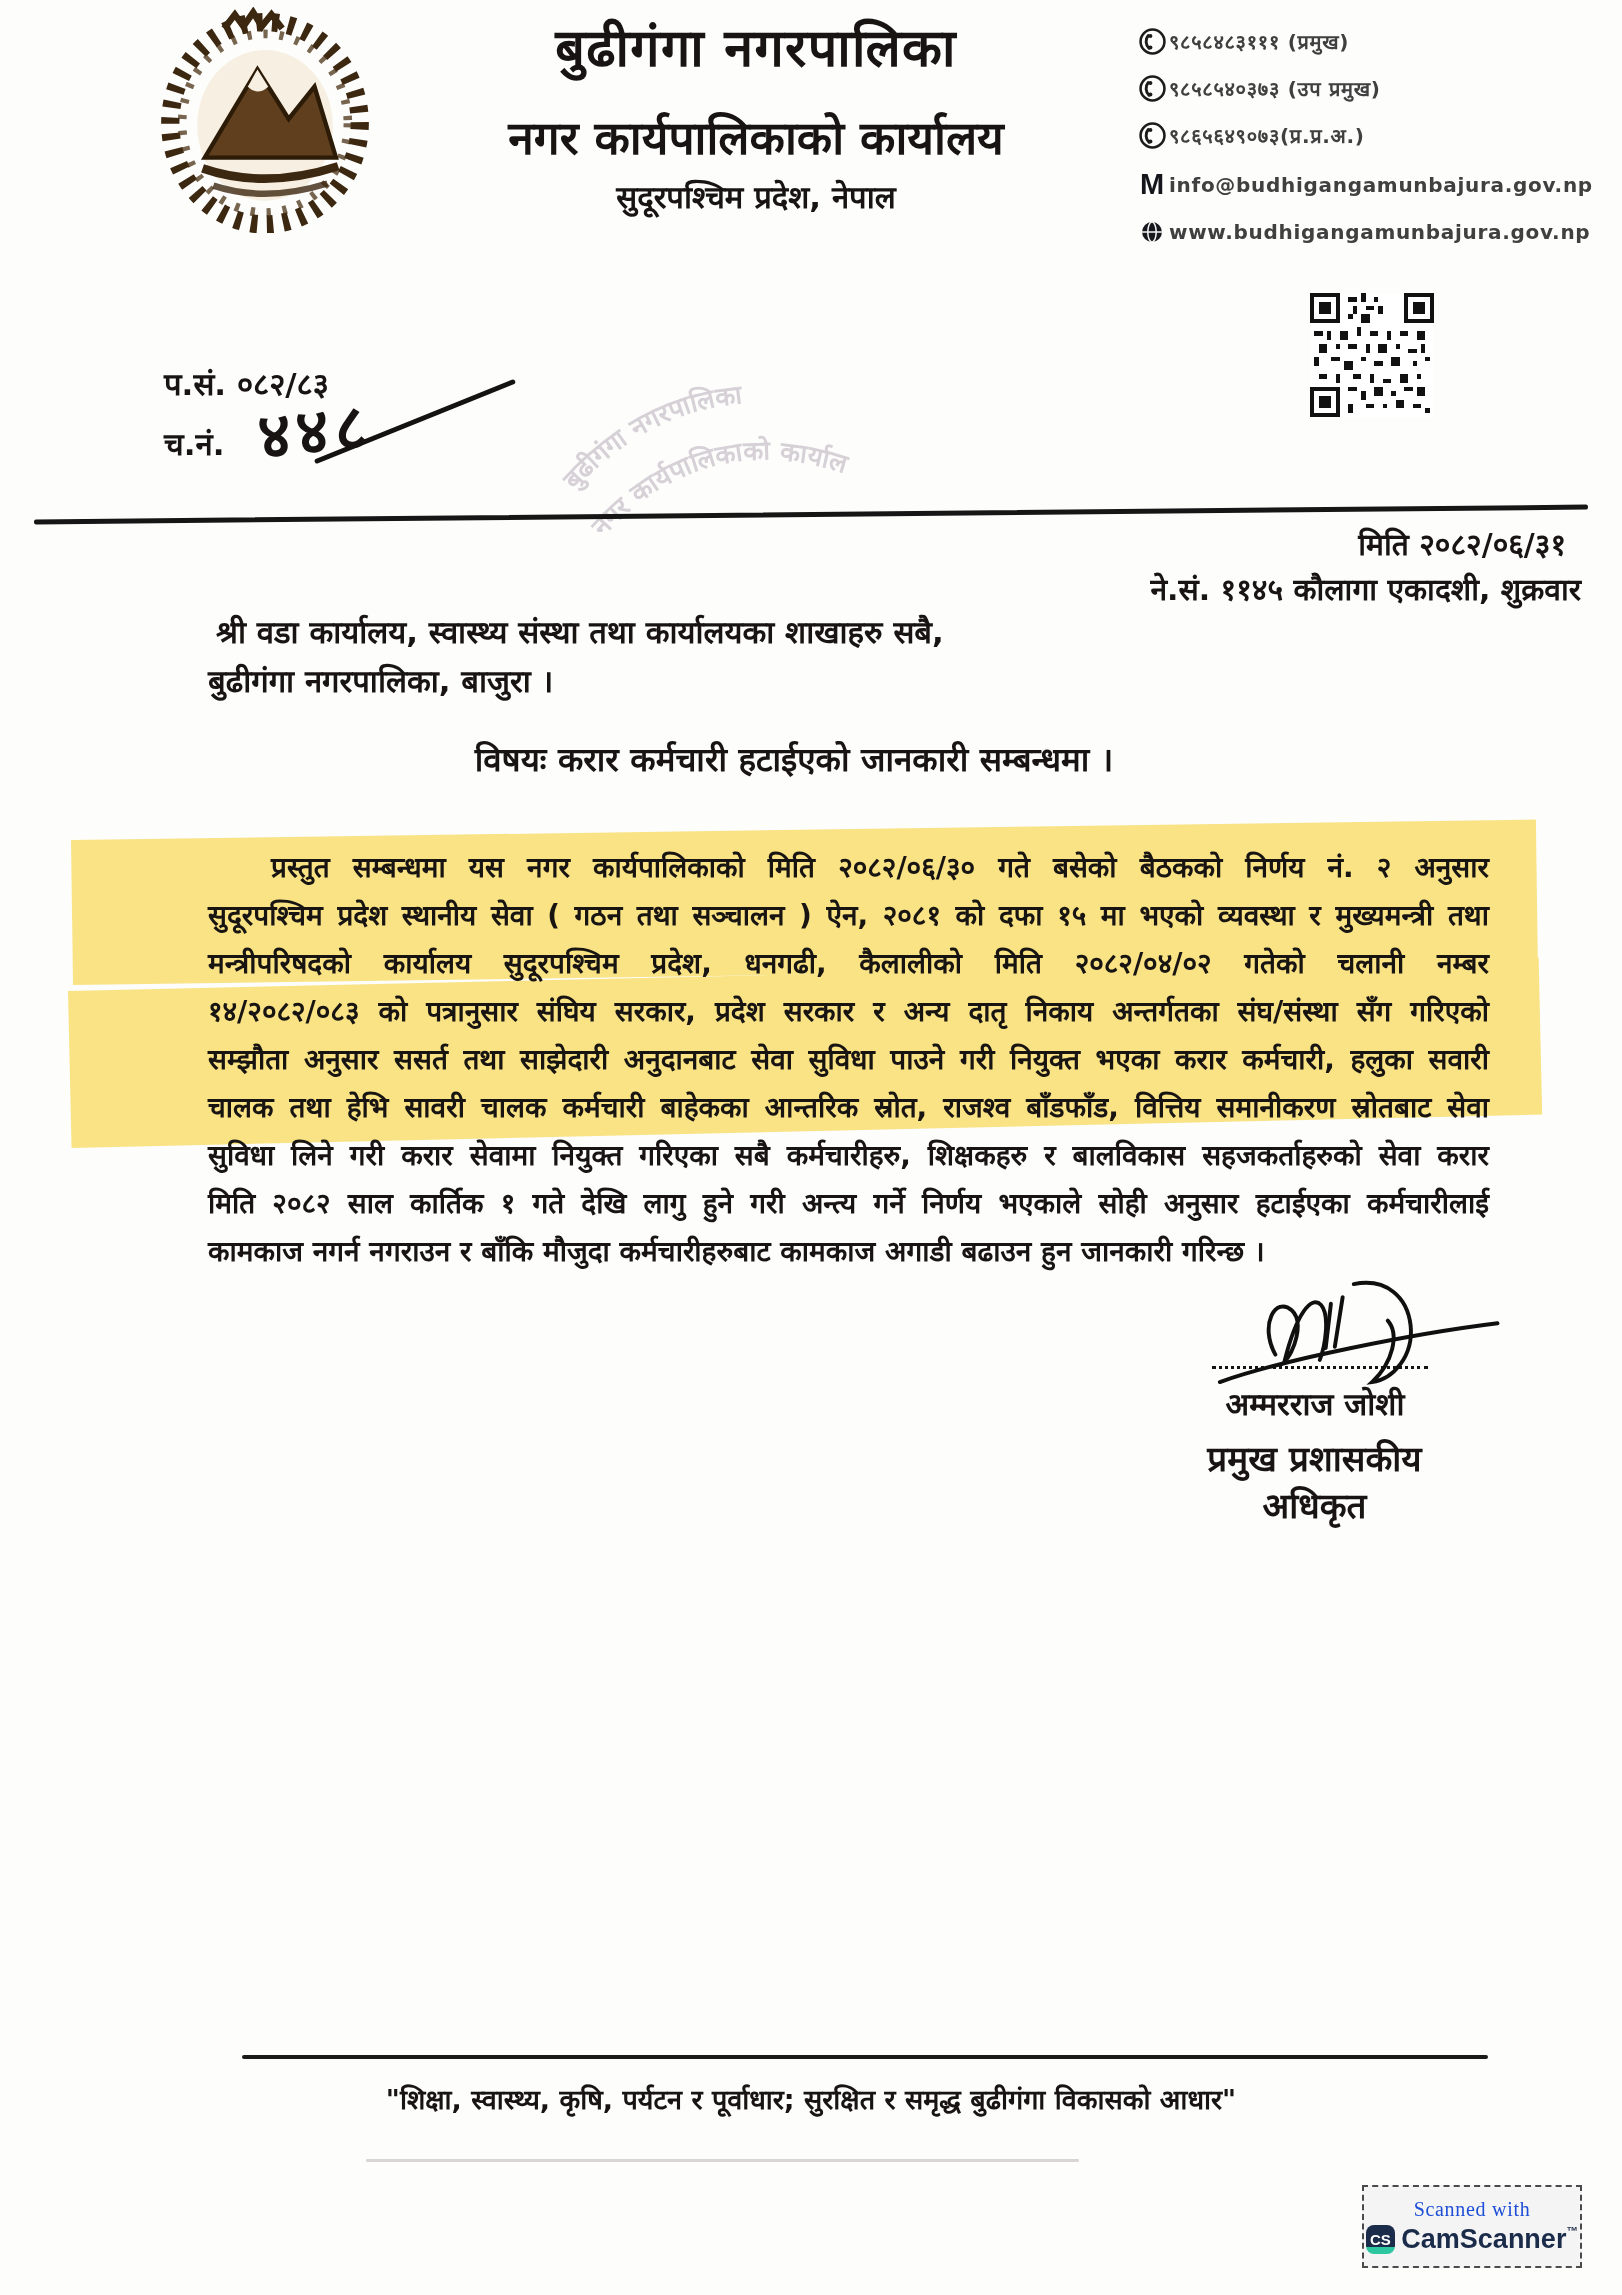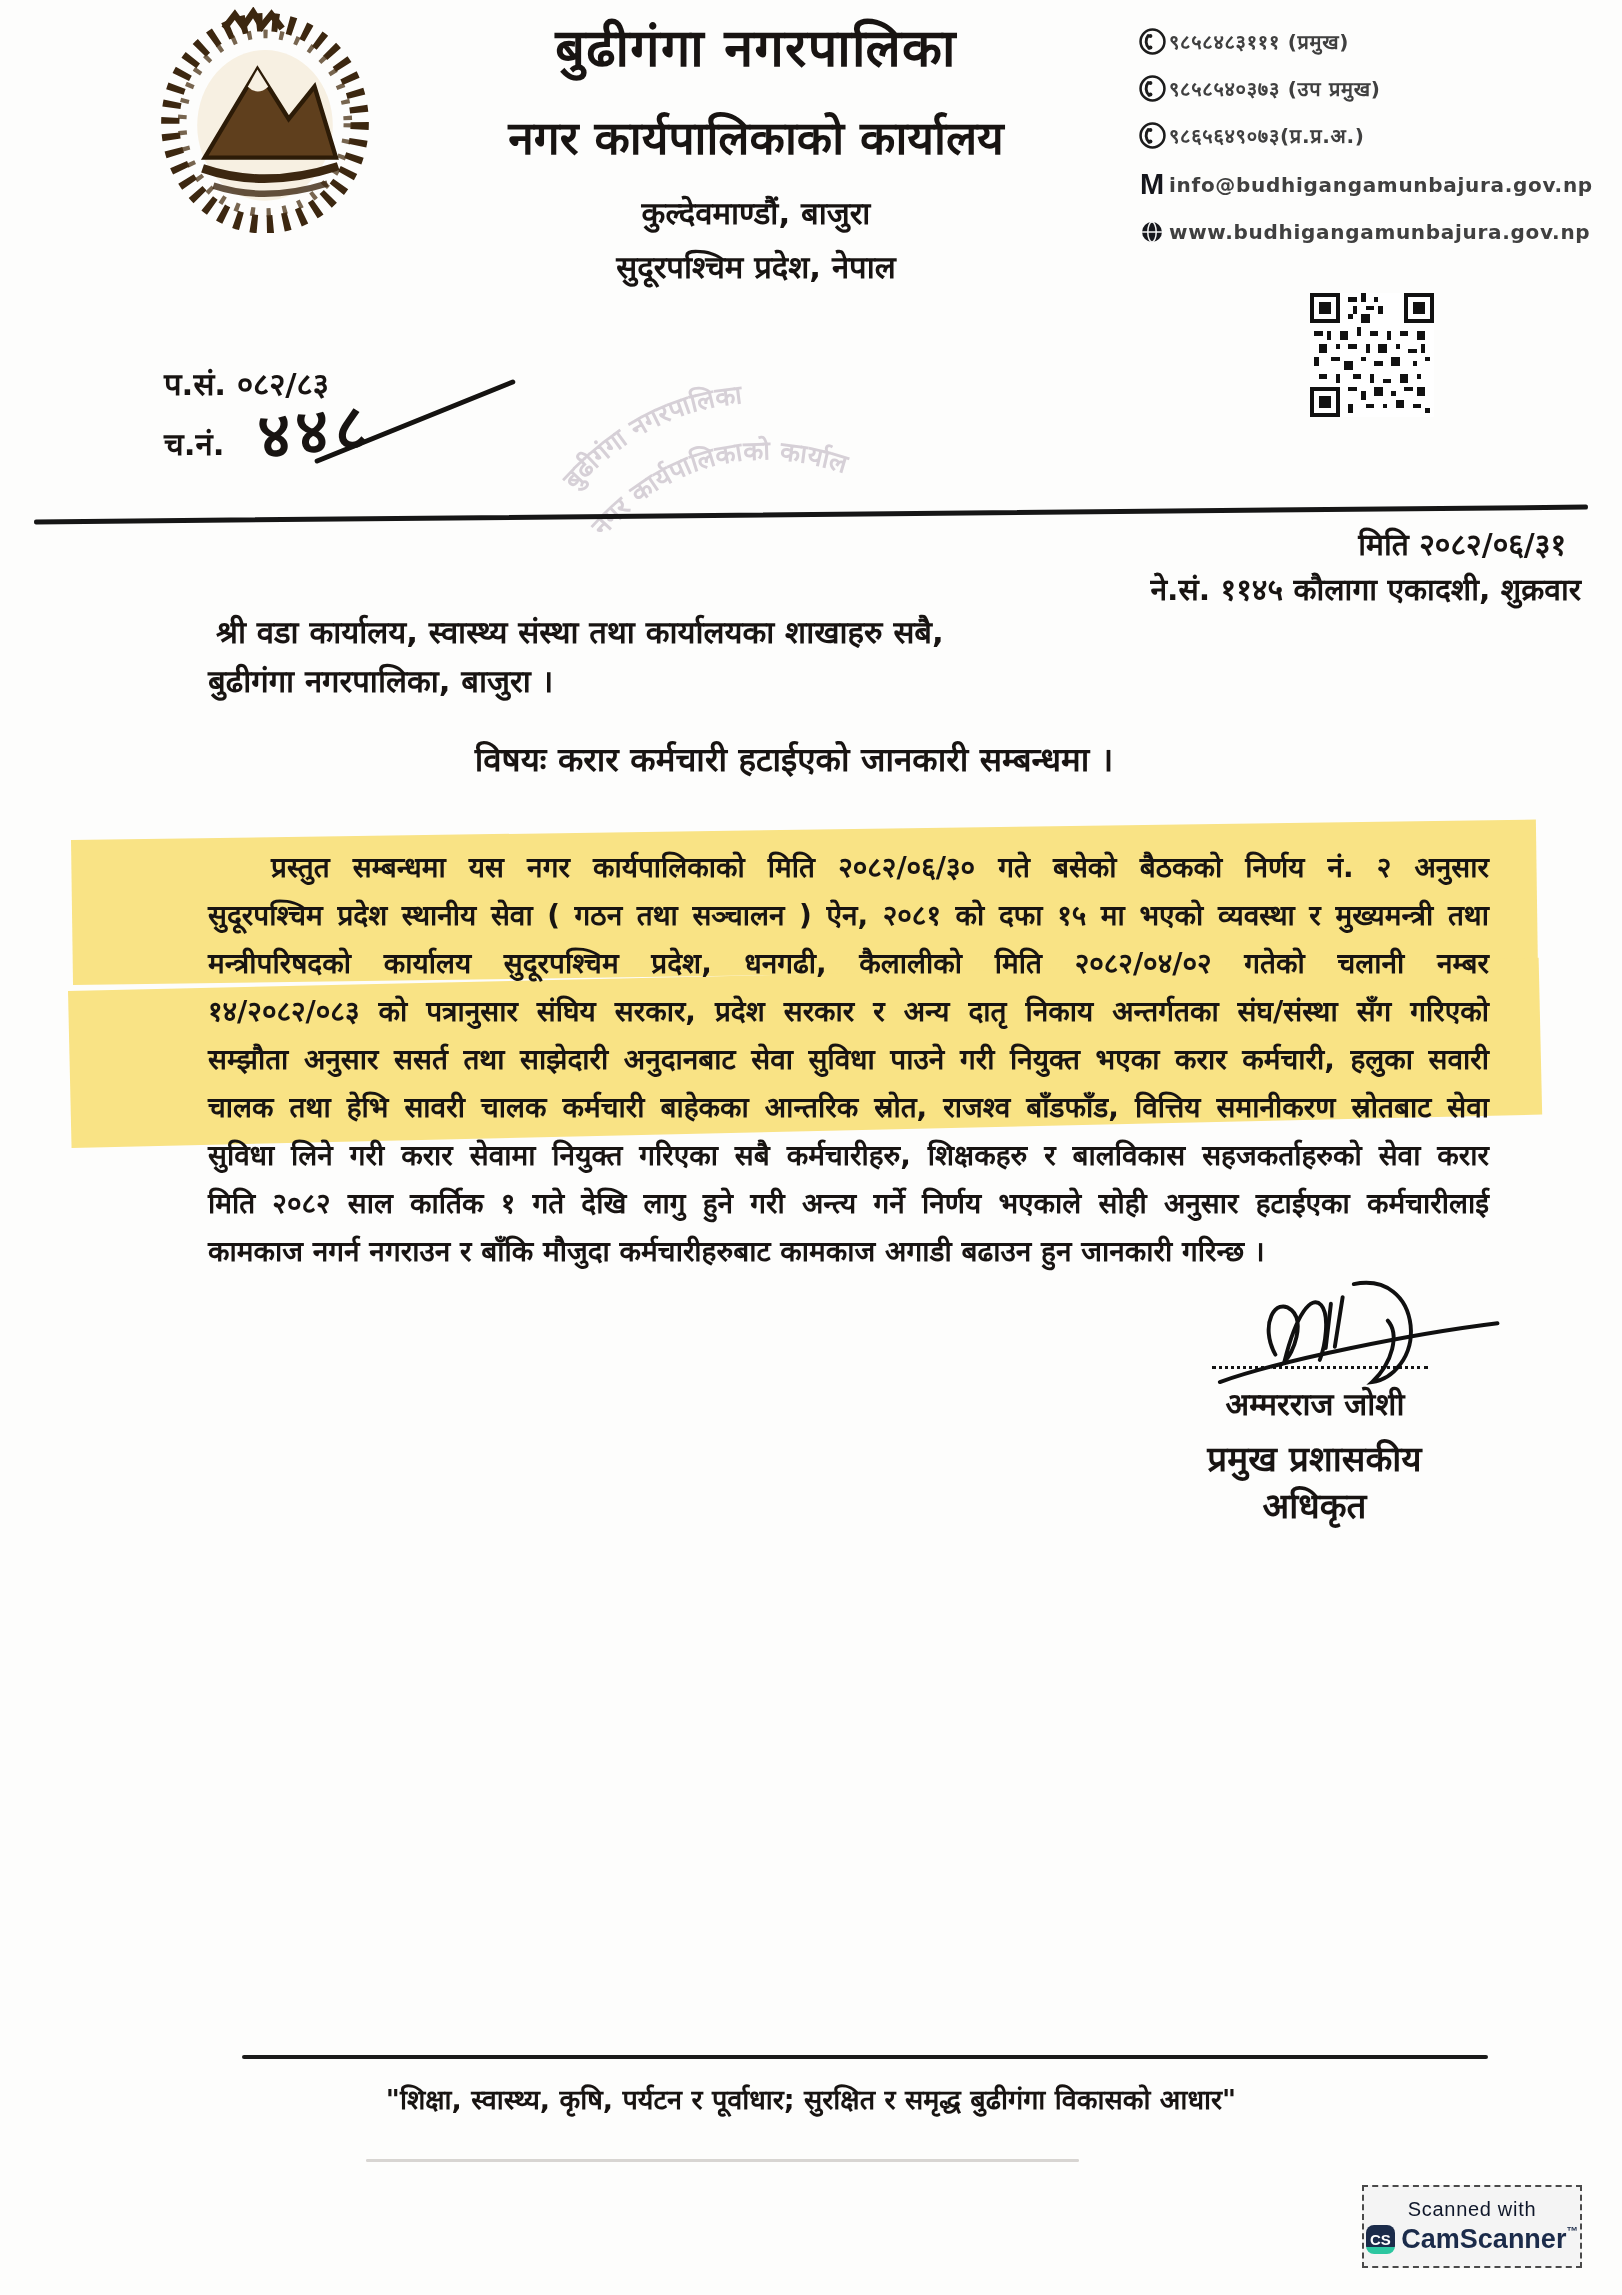--- a/index.html
+++ b/index.html
@@ -52,21 +52,21 @@
   .sig-name{left:1171px;top:1382px;width:288px;text-align:center;font-size:31px;font-weight:800;}
   .sig-title{left:1151px;top:1434px;width:327px;text-align:center;font-size:35px;font-weight:800;}
   
   .rule-bottom{left:242px;top:2055px;width:1246px;height:3.9px;background:#1a1a1a;border-radius:2px;}
   .motto{left:0;top:2080px;width:1622px;text-align:center;font-size:27px;font-weight:800;}
   .smudge{left:366px;top:2159px;width:713px;height:2.6px;background:#b9b4ae;opacity:.55;border-radius:1.3px;}
   
   .cs-badge{left:1362px;top:2185px;width:220px;height:83px;background:#f4f4f4;
     border:2px dashed #4a4a4a;box-sizing:border-box;display:flex;flex-direction:column;
     align-items:center;justify-content:center;gap:3.9px;font-family:"Liberation Sans",sans-serif;}
-  .cs-scanned{font-size:20px;color:#0f172a;letter-spacing:0.7px;}
+  .cs-scanned{font-size:20px;color:#1d4ed8;letter-spacing:0.7px;font-family:Liberation Serif, serif;}
   .cs-row{display:flex;align-items:center;gap:6.5px;}
   .cs-logo{width:29px;height:29px;border-radius:8px;display:flex;align-items:center;justify-content:center;
     color:#fff;font-size:15px;font-weight:800;}
   .cs-name{font-size:27px;font-weight:800;}
   .cs-tm{font-size:11.8px;vertical-align:top;}
 </style>
 </head>
 <body>
 
 <div class="page">
@@ -78,21 +78,20 @@
     <ellipse cx="100" cy="110" rx="63" ry="70" fill="#f7f0e2"></ellipse>
     <path d="M44 140 L93 58 L122 104 L146 74 L166 140 Z" fill="#5f3f1d" stroke="#2c1b07" stroke-width="4"></path>
     <path d="M84 74 L93 58 L103 74 Q93 83 84 74 Z" fill="#f7f0e2"></path>
     <path d="M42 150 Q100 170 168 148" fill="none" stroke="#3c2710" stroke-width="8"></path>
     <path d="M52 166 Q100 182 158 164" fill="none" stroke="#3c2710" stroke-width="6" opacity="0.8"></path>
   </svg>
 
   <div class="abs head-center">
     <div class="muni-name">बुढीगंगा नगरपालिका</div>
     <div class="office-name">नगर कार्यपालिकाको कार्यालय</div>
-    <div class="addr1">कुल्देवमाण्डौं, बाजुरा</div>
     <div class="addr2">सुदूरपश्चिम प्रदेश, नेपाल</div>
   </div>
 
   <div class="abs contact">
     <div class="c-row">
       <span class="c-ic">
         <svg width="29" height="29" viewBox="0 0 34 34">
             <circle cx="17" cy="17" r="14" fill="none" stroke="#1c1c1c" stroke-width="3"></circle>
             <path d="M12 10 a11 11 0 0 0 1 15" fill="none" stroke="#1c1c1c" stroke-width="3.4" stroke-linecap="round"></path>
             <circle cx="14.5" cy="10.5" r="2.4" fill="#1c1c1c"></circle>

